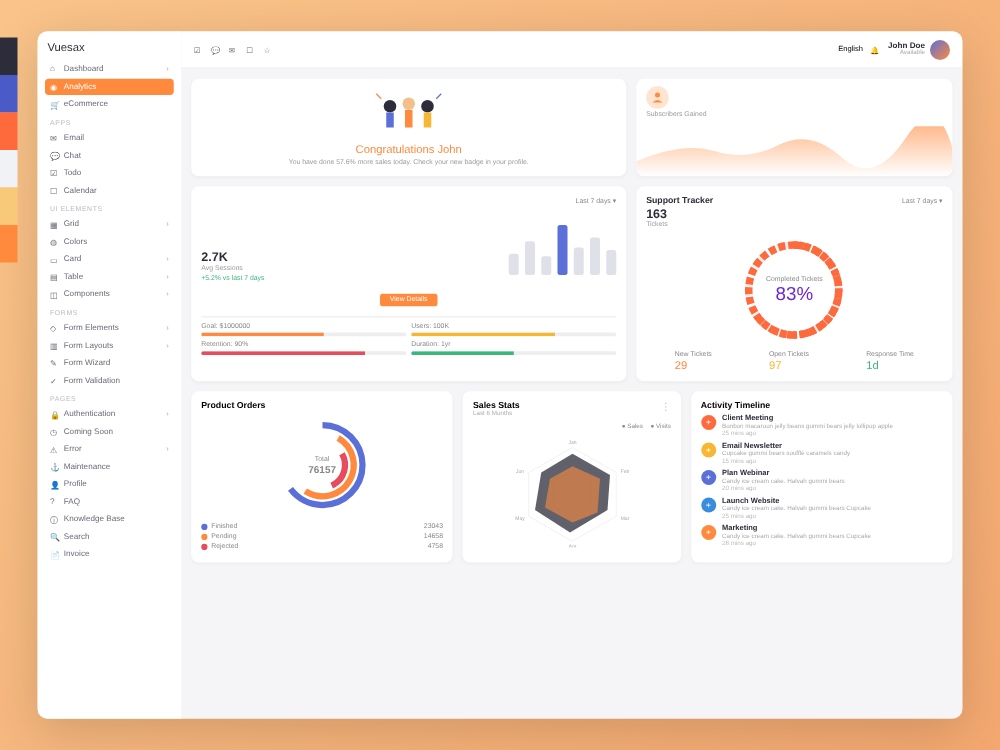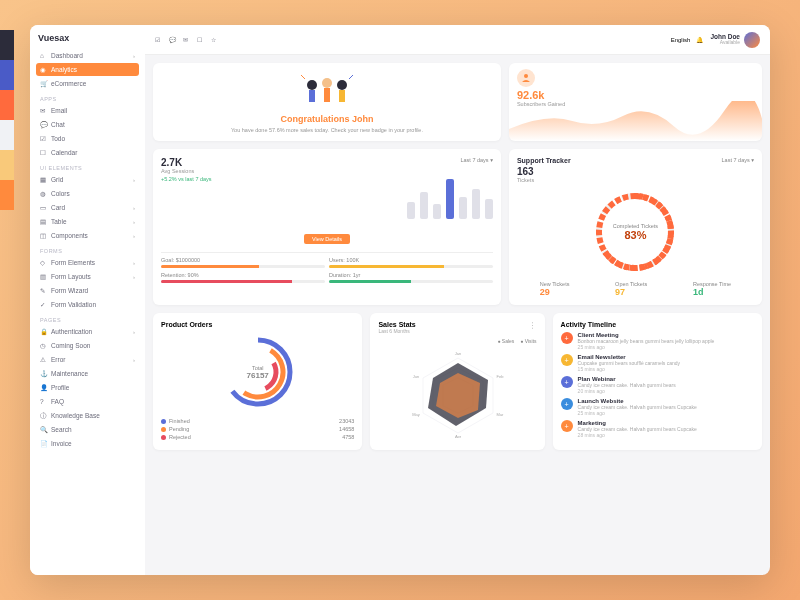--- a/index.html
+++ b/index.html
@@ -1,49 +1,49 @@
 <!DOCTYPE html>
 <html><head>
 <meta charset="utf-8">
 <style>
   *{margin:0;padding:0;box-sizing:border-box;font-family:-apple-system,BlinkMacSystemFont,'Segoe UI',sans-serif}
   body{background:linear-gradient(135deg,#f9c48a,#f4a870);width:800px;height:600px;overflow:hidden;display:flex;align-items:center;justify-content:center}
   .palette{position:absolute;left:0;top:30px;width:14px}
   .palette div{height:30px;width:14px}
   .app{width:740px;height:550px;background:#f5f5f7;border-radius:8px;display:flex;box-shadow:0 10px 40px rgba(0,0,0,0.15);overflow:hidden}
   .sidebar{width:115px;background:#fff;padding:8px 6px;font-size:6.5px;color:#6b6b7a;overflow:hidden}
-  .brand{font-size:9px;font-weight:700;color:#2c2c3a;margin-bottom:6px;padding-left:2px}
+  .brand{font-size:9px;font-weight:400;color:#2c2c3a;margin-bottom:6px;padding-left:2px}
   .nav-item{display:flex;align-items:center;padding:3px 4px;margin-bottom:1px;border-radius:3px;cursor:pointer;gap:4px}
   .nav-item.active{background:#ff8a3d;color:#fff}
   .nav-item .ico{width:7px;height:7px;display:inline-flex;flex-shrink:0}
   .nav-item .chev{margin-left:auto;font-size:6px;color:#aaa}
   .section-label{font-size:5.5px;color:#b8b8c5;letter-spacing:0.5px;margin:6px 0 2px 4px;text-transform:uppercase}
   .main{flex:1;display:flex;flex-direction:column;overflow:hidden}
   .topbar{height:30px;background:#fff;display:flex;align-items:center;padding:0 10px;gap:6px;font-size:6px;border-bottom:1px solid #eee}
   .topbar .ticon{width:8px;height:8px;cursor:pointer;color:#6b6b7a}
   .topbar .spacer{flex:1}
   .topbar .user{display:flex;align-items:center;gap:4px}
   .topbar .userinfo{text-align:right;line-height:1.1}
   .topbar .username{font-weight:600;color:#2c2c3a;font-size:6.5px}
   .topbar .userstatus{color:#aaa;font-size:5px}
   .topbar .avatar{width:16px;height:16px;border-radius:50%;background:linear-gradient(135deg,#5b6fd8,#ff8a3d)}
   .content{flex:1;padding:8px;overflow:auto}
   .row{display:flex;gap:8px;margin-bottom:8px}
   .card{background:#fff;border-radius:6px;padding:8px;box-shadow:0 1px 3px rgba(0,0,0,0.04)}
   .congrats{flex:1.4;text-align:center;display:flex;flex-direction:column;align-items:center;justify-content:center;gap:3px}
   .congrats .illus{width:60px;height:40px}
-  .congrats .ctitle{color:#ff8a3d;font-weight:700;font-size:9px}
+  .congrats .ctitle{color:#ff8a3d;font-weight:400;font-size:9px}
   .congrats .csub{color:#999;font-size:5.5px}
   .stat{flex:1;position:relative;overflow:hidden;padding:6px 8px}
   .stat .badge{width:18px;height:18px;border-radius:50%;display:flex;align-items:center;justify-content:center;margin-bottom:2px}
   .stat .val{font-size:11px;font-weight:700}
   .stat .lbl{font-size:5.5px;color:#999}
   .stat svg.sparkline{position:absolute;bottom:0;left:0;width:100%;height:40px}
   .avg{flex:1.4}
-  .avg .hdr{display:flex;justify-content:space-between;align-items:flex-start;margin-bottom:2px}
+  .avg .hdr{display:flex;justify-content:space-between;align-items:flex-end;margin-bottom:2px}
   .avg .hdr .v{font-size:10px;font-weight:700;color:#2c2c3a}
   .avg .hdr .drop{font-size:5.5px;color:#888}
   .avg .sub{font-size:5.5px;color:#999;margin-bottom:2px}
   .avg .delta{font-size:5.5px;color:#3ab77b}
   .avg .bars{display:flex;align-items:flex-end;height:50px;gap:5px;margin:6px 0;justify-content:center}
   .avg .bars div{width:8px;border-radius:2px;background:#e0e0e8}
   .avg .bars div.hi{background:#5b6fd8}
   .avg .viewbtn{background:#ff8a3d;color:#fff;font-size:5.5px;padding:2px 8px;border-radius:2px;display:inline-block;margin:2px auto;cursor:pointer}
   .metrics{display:grid;grid-template-columns:1fr 1fr;gap:4px;margin-top:6px;border-top:1px solid #eee;padding-top:4px}
   .metric .ml{font-size:5.5px;color:#888}
@@ -51,24 +51,24 @@
   .metric .mbar div{height:100%}
   .tracker{flex:1;position:relative}
   .tracker .thdr{display:flex;justify-content:space-between;font-size:7px;margin-bottom:2px}
   .tracker .ttitle{font-weight:600;color:#2c2c3a}
   .tracker .drop{font-size:5.5px;color:#888}
   .tracker .tbig{font-size:10px;font-weight:700;color:#2c2c3a}
   .tracker .tsub{font-size:5.5px;color:#999}
   .tracker .gauge{width:90px;height:90px;margin:4px auto;position:relative}
   .tracker .gcenter{position:absolute;inset:0;display:flex;flex-direction:column;align-items:center;justify-content:center}
   .tracker .gcenter .gl{font-size:5.5px;color:#888}
-  .tracker .gcenter .gv{font-size:11px;font-weight:700;color:#c2410c}
+  .tracker .gcenter .gv{font-size:15px;font-weight:400;color:#6d28d9}
   .tracker .tstats{display:flex;justify-content:space-around;margin-top:4px}
   .tracker .ts .tsl{font-size:5.5px;color:#888}
-  .tracker .ts .tsv{font-size:9px;font-weight:700}
+  .tracker .ts .tsv{font-size:9px;font-weight:400}
   .orders{flex:1.1}
   .orders .otitle{font-size:7px;font-weight:600;margin-bottom:4px}
   .orders .donut{width:80px;height:80px;margin:0 auto 6px;position:relative}
   .orders .dcenter{position:absolute;inset:0;display:flex;flex-direction:column;align-items:center;justify-content:center}
   .orders .dcenter .dl{font-size:5.5px;color:#888}
   .orders .dcenter .dv{font-size:8px;font-weight:700;color:#888}
   .legend{display:flex;flex-direction:column;gap:2px}
   .legend .lr{display:flex;align-items:center;font-size:5.5px;color:#888}
   .legend .dot{width:5px;height:5px;border-radius:50%;margin-right:3px}
   .legend .lv{margin-left:auto}
@@ -253,21 +253,20 @@
           <div class="ctitle">Congratulations John</div>
           <div class="csub">You have done 57.6% more sales today. Check your new badge in your profile.</div>
         </div>
         <div class="card stat">
           <div class="badge" style="background:#ffe4d0">
             <svg width="10" height="10" viewBox="0 0 10 10">
                 <circle cx="5" cy="3" r="2" fill="#ff8a3d"></circle>
                 <path d="M1 9 Q5 5 9 9" fill="#ff8a3d"></path>
               </svg>
           </div>
-          <div class="val" style="color:#ff8a3d">92.6k</div>
           <div class="lbl">Subscribers Gained</div>
           <svg class="sparkline" viewBox="0 0 100 40" preserveAspectRatio="none">
             <path d="M0 28 Q15 12 25 20 T45 15 T65 25 T85 10 T100 18 L100 40 L0 40 Z" fill="url(#g1)"></path>
             <defs>
                 <linearGradient id="g1" x1="0" y1="0" x2="0" y2="1">
                   <stop offset="0" stop-color="#ff8a3d" stop-opacity="0.7"></stop>
                   <stop offset="1" stop-color="#ff8a3d" stop-opacity="0"></stop>
                 </linearGradient>
               </defs>
           </svg>

